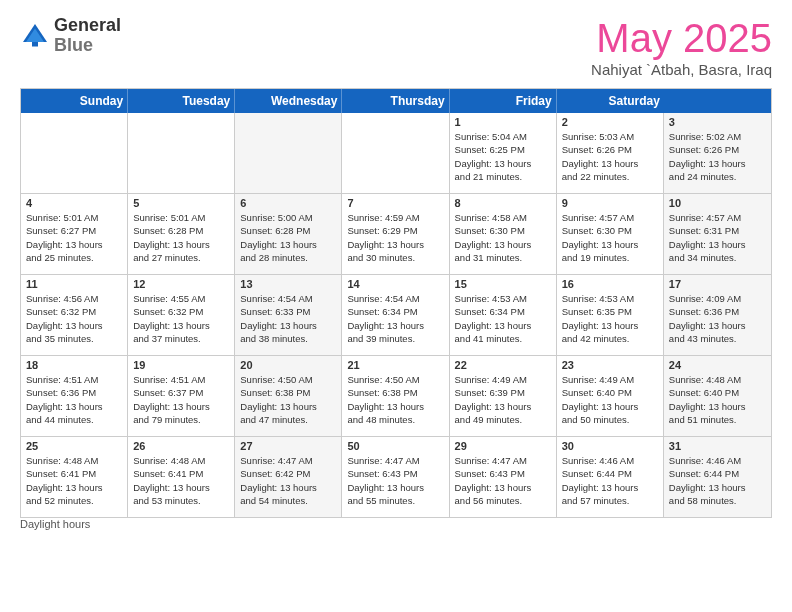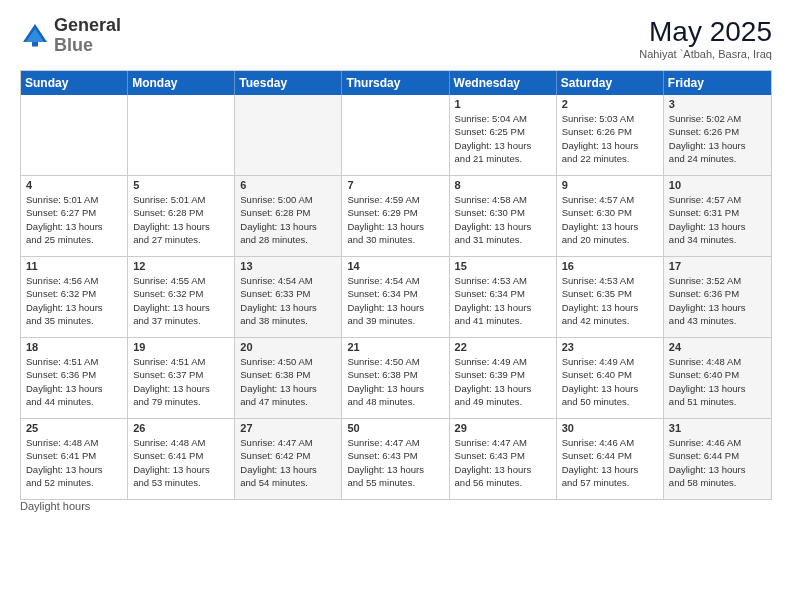--- a/index.html
+++ b/index.html
@@ -36,45 +36,45 @@
     .logo-general { color: #333; }
     .logo-blue { color: #737373; }
     .logo-icon {
       width: 30px;
       height: 30px;
     }
     .title-block {
       text-align: right;
     }
     .month-title {
-      font-size: 28px;
+      font-size: 40px;
       font-weight: normal;
-      color: #0f172a;
+      color: #ec4899;
     }
     .subtitle {
-      font-size: 11px;
+      font-size: 15px;
       color: #555;
     }
     .calendar {
       flex: 1;
       display: flex;
       flex-direction: column;
       border: 1px solid #ccc;
     }
     .cal-header {
       display: grid;
       grid-template-columns: repeat(7, 1fr);
       background: #1565c0;
     }
     .cal-header-cell {
       color: #fff;
       font-size: 12px;
       font-weight: bold;
       padding: 5px 4px;
-      text-align: left;
+      text-align: right;
       border-right: 1px solid rgba(255,255,255,0.3);
     }
     .cal-header-cell:last-child { border-right: none; }
     .cal-body {
       flex: 1;
       display: flex;
       flex-direction: column;
     }
     .cal-row {
       display: grid;
@@ -128,26 +128,25 @@
     </div>
     <div class="title-block">
       <div class="month-title">May 2025</div>
       <div class="subtitle">Nahiyat `Atbah, Basra, Iraq</div>
     </div>
   </div>
 
   <div class="calendar">
     <div class="cal-header">
     <div class="cal-header-cell">Sunday</div>
-        <div class="cal-header-cell">Monday</div>
         <div class="cal-header-cell">Tuesday</div>
+        <div class="cal-header-cell">Wednesday</div>
         <div class="cal-header-cell">Thursday</div>
-        <div class="cal-header-cell">Wednesday</div>
+        <div class="cal-header-cell">Friday</div>
         <div class="cal-header-cell">Saturday</div>
-        <div class="cal-header-cell">Friday</div>
       </div>
     <div class="cal-body">
     <div class="cal-row">
           <div class="cal-cell empty"></div>
           <div class="cal-cell empty"></div>
           <div class="cal-cell alt empty"></div>
           <div class="cal-cell empty"></div>
           <div class="cal-cell">
             <span class="day-num">1</span>
             <span class="cell-line">Sunrise: 5:04 AM</span>
@@ -204,21 +203,21 @@
             <span class="cell-line">Sunrise: 4:58 AM</span>
             <span class="cell-line">Sunset: 6:30 PM</span>
             <span class="cell-line">Daylight: 13 hours</span>
             <span class="cell-line">and 31 minutes.</span>
           </div>
           <div class="cal-cell">
             <span class="day-num">9</span>
             <span class="cell-line">Sunrise: 4:57 AM</span>
             <span class="cell-line">Sunset: 6:30 PM</span>
             <span class="cell-line">Daylight: 13 hours</span>
-            <span class="cell-line">and 20 minutes.</span>
+            <span class="cell-line">and 19 minutes.</span>
           </div>
           <div class="cal-cell alt">
             <span class="day-num">10</span>
             <span class="cell-line">Sunrise: 4:57 AM</span>
             <span class="cell-line">Sunset: 6:31 PM</span>
             <span class="cell-line">Daylight: 13 hours</span>
             <span class="cell-line">and 34 minutes.</span>
           </div>
         </div>
         <div class="cal-row">
@@ -259,21 +258,21 @@
           </div>
           <div class="cal-cell">
             <span class="day-num">16</span>
             <span class="cell-line">Sunrise: 4:53 AM</span>
             <span class="cell-line">Sunset: 6:35 PM</span>
             <span class="cell-line">Daylight: 13 hours</span>
             <span class="cell-line">and 42 minutes.</span>
           </div>
           <div class="cal-cell alt">
             <span class="day-num">17</span>
-            <span class="cell-line">Sunrise: 3:52 AM</span>
+            <span class="cell-line">Sunrise: 4:09 AM</span>
             <span class="cell-line">Sunset: 6:36 PM</span>
             <span class="cell-line">Daylight: 13 hours</span>
             <span class="cell-line">and 43 minutes.</span>
           </div>
         </div>
         <div class="cal-row">
           <div class="cal-cell">
             <span class="day-num">18</span>
             <span class="cell-line">Sunrise: 4:51 AM</span>
             <span class="cell-line">Sunset: 6:36 PM</span>

